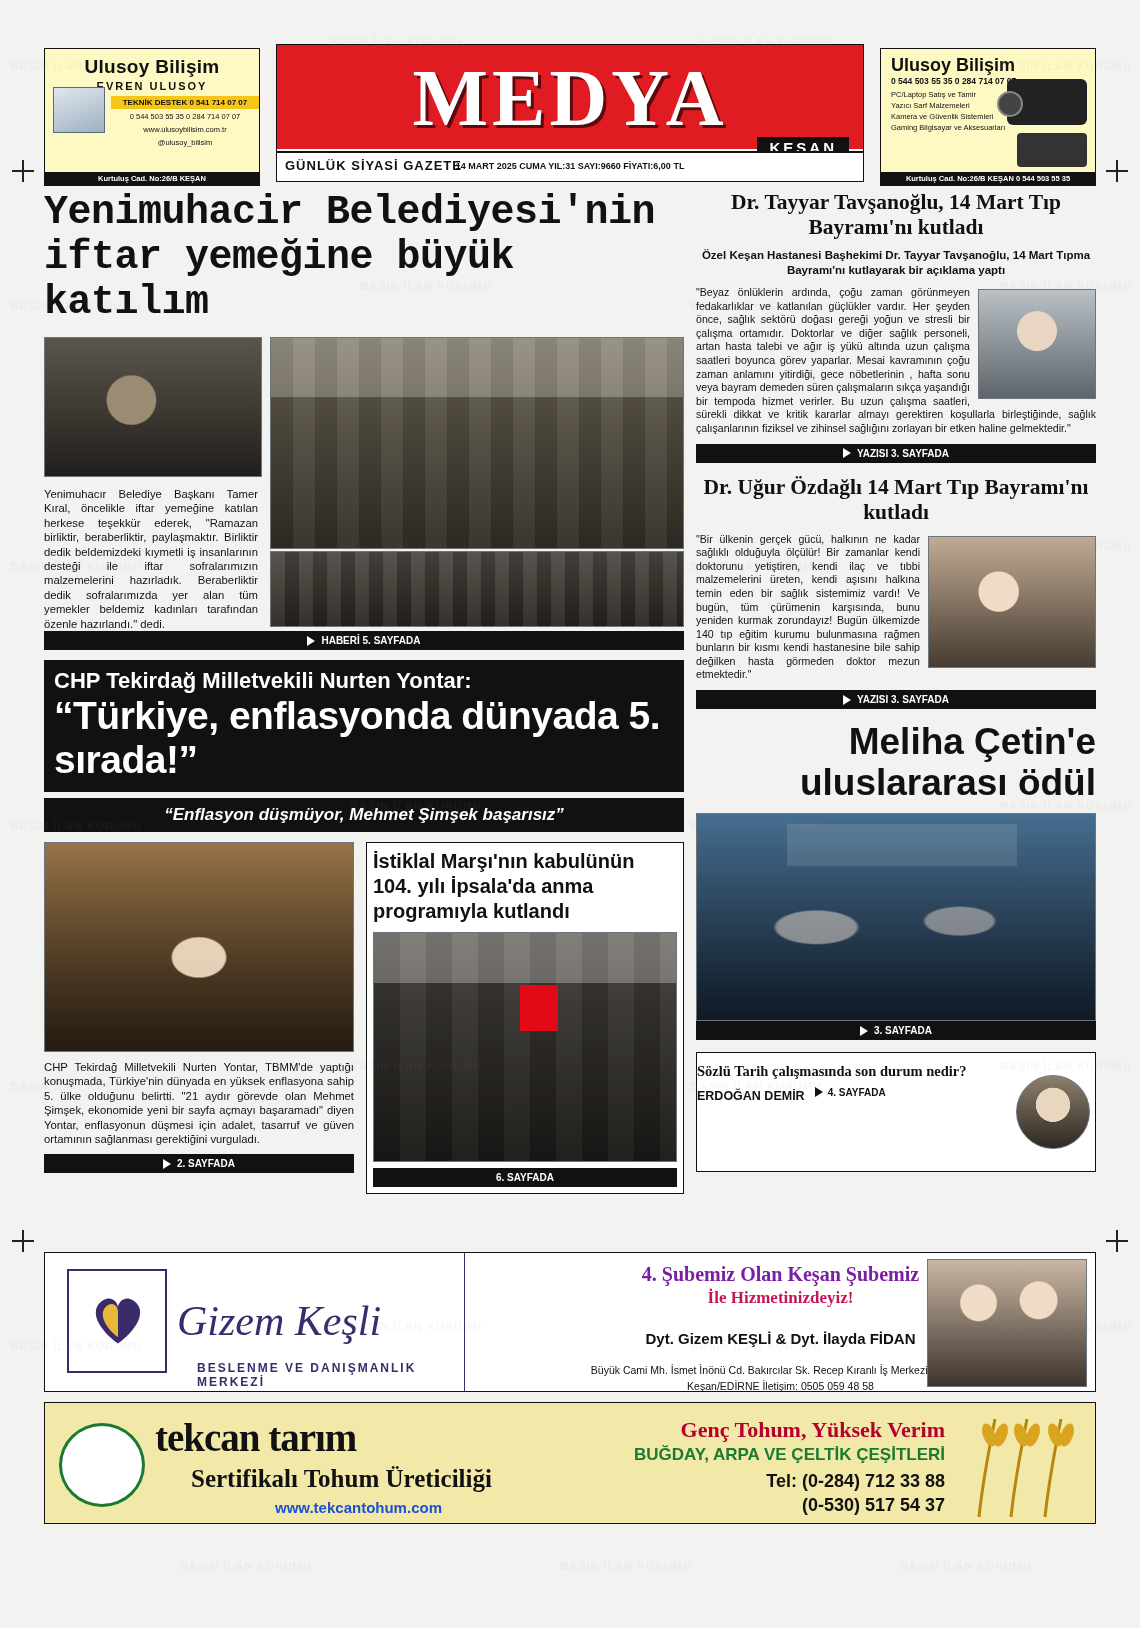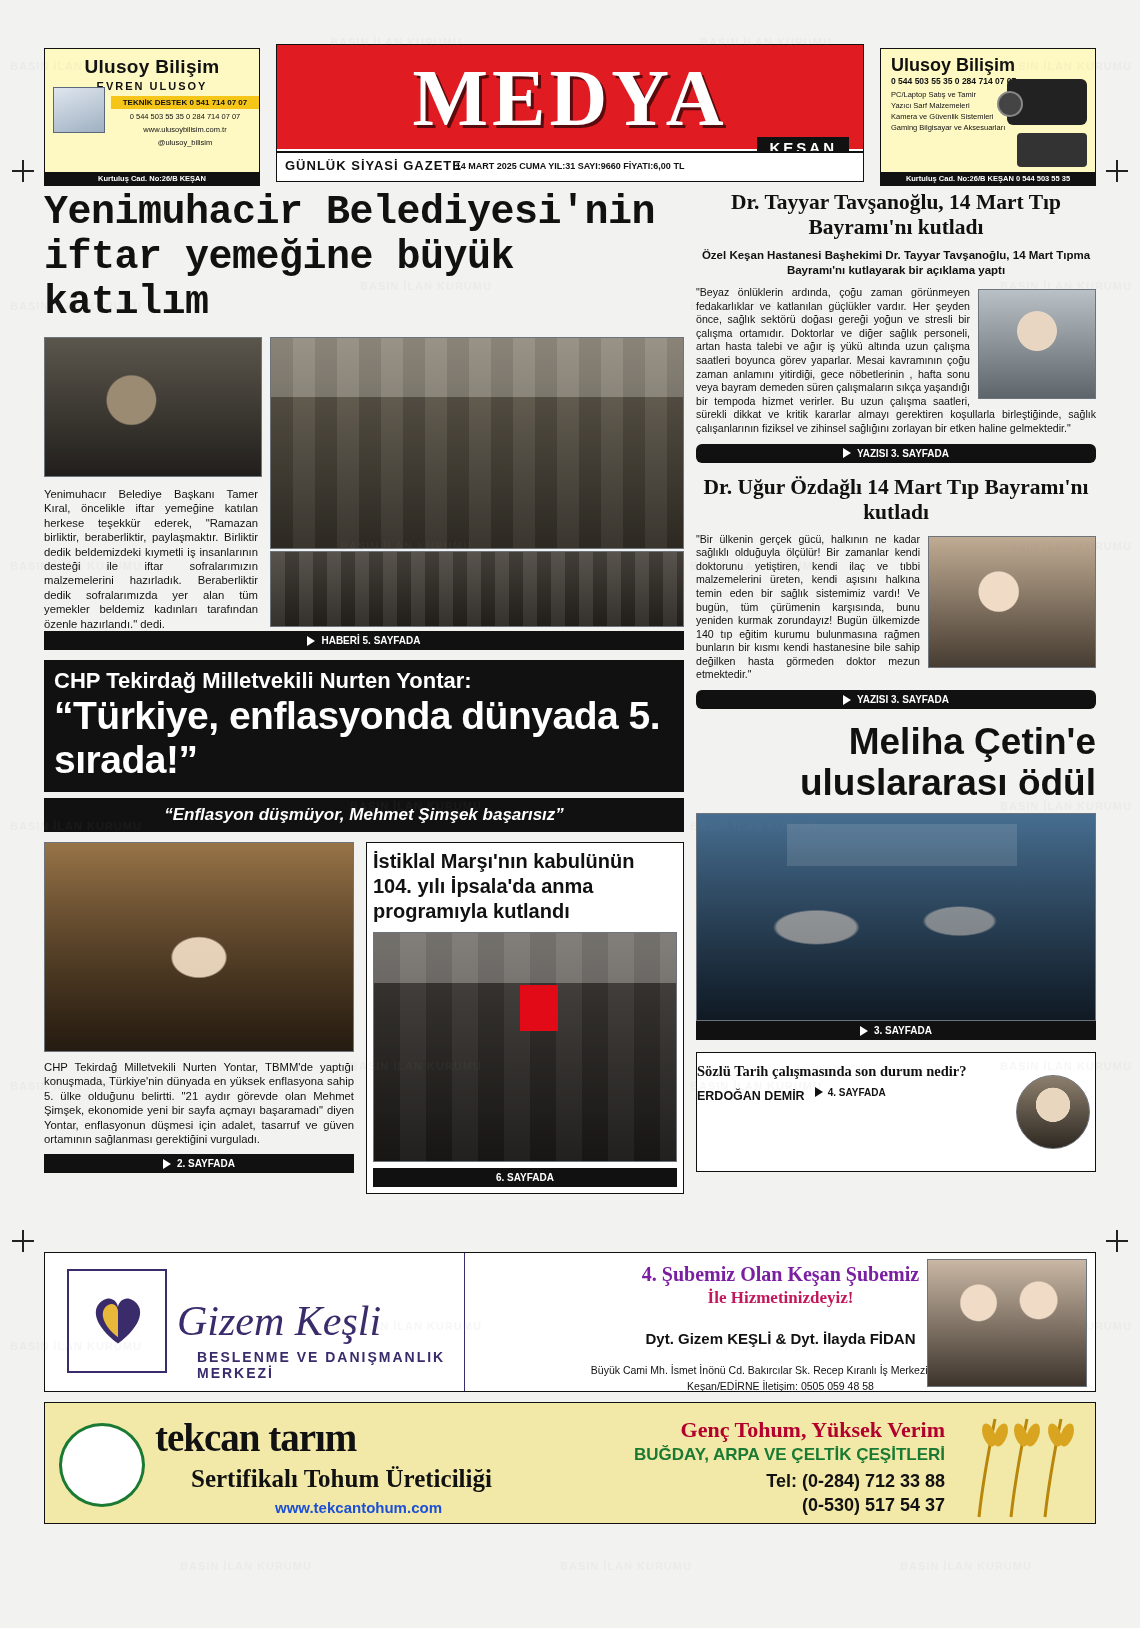--- a/index.html
+++ b/index.html
@@ -95,39 +95,39 @@
   .body-text { font-size:11.3px; line-height:14.4px; color:#111; text-align:justify; }
 
   .chp-band { background:#111; color:#fff; padding:8px 10px 10px 10px; }
   .chp-kicker { font-size:22px; font-weight:bold; line-height:26px; }
   .chp-quote { font-size:39px; font-weight:bold; line-height:44px; letter-spacing:-0.5px; }
   .chp-sub { background:#111; color:#fff; text-align:center; font-size:17px; font-weight:bold; padding:7px 4px; font-style:italic;}
 
   .rt-h { font-size:21.5px; font-weight:bold; line-height:25px; text-align:center; font-family:"Liberation Serif", serif;}
   .rt-sub { font-size:11.5px; font-weight:bold; line-height:15px; text-align:center; }
   .rt-quote { font-size:10.6px; line-height:13.6px; text-align:justify; }
-  .yazisi { background:#111; color:#fff; text-align:center; font-size:10px; font-weight:bold; padding:4px; display:flex; align-items:center; justify-content:center; gap:6px;border-radius:6px;}
+  .yazisi { background:#111; color:#fff; text-align:center; font-size:10px; font-weight:bold; padding:4px; display:flex; align-items:center; justify-content:center; gap:6px;}
 
   .meliha { font-size:37px; font-weight:bold; line-height:41px; text-align:right; }
 
   .sozlu-box { border:1px solid #111; background:#fff; padding:8px 0; display:flex; }
   .sozlu-txt { font-size:14.5px; font-weight:bold; line-height:20px; font-family:"Liberation Serif", serif;}
   .sozlu-name { font-size:12.5px; font-weight:bold; margin-top:8px; }
   .sozlu-page { font-size:10px; font-weight:bold; }
 
   
   .ad-gizem {
     position:absolute; left:44px; top:1252px; width:1052px; height:140px;
     border:1px solid #111; background:#fff; overflow:hidden;
   }
   .gizem-left { position:absolute; left:0; top:0; width:420px; height:100%; border-right:1px solid #3a2b6b;}
   .gizem-logo-box { position:absolute; left:22px; top:16px; width:100px; height:104px; border:2px solid #3a2b6b;}
   .gz-heart { position:absolute; left:16px; top:18px; width:66px; height:62px; }
   .gizem-name { position:absolute; left:132px; top:28px; font-family:"Liberation Serif", serif; font-style:italic; font-size:42px; color:#3a2b6b;margin-top:16px; }
-  .gizem-sub { position:absolute; left:152px; top:96px; font-size:14px; letter-spacing:2px; color:#3a2b6b; font-weight:bold;}
+  .gizem-sub { position:absolute; left:152px; top:108px; font-size:12px; letter-spacing:2px; color:#3a2b6b; font-weight:bold;}
   .gizem-right { position:absolute; left:421px; top:0; right:0; height:100%; }
   .gz-h1 { text-align:center; font-size:20px; font-weight:bold; color:#7a1fa2; font-family:"Liberation Serif", serif; margin-top:10px;}
   .gz-h2 { text-align:center; font-size:17px; font-weight:bold; color:#c2185b; font-family:"Liberation Serif", serif; margin-top:2px;}
   .gz-h3 { text-align:center; font-size:15px; font-weight:bold; color:#111; margin-top:22px;}
   .gz-addr { text-align:center; font-size:10.5px; margin-top:16px; line-height:14px;}
 
   .ad-tekcan {
     position:absolute; left:44px; top:1402px; width:1052px; height:122px;
     border:1px solid #111; background:#f2e9a8; overflow:hidden;
   }

